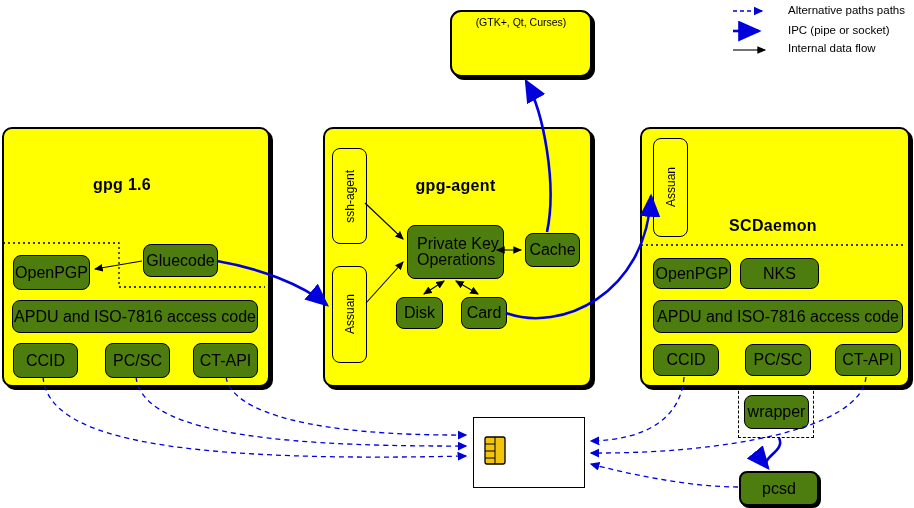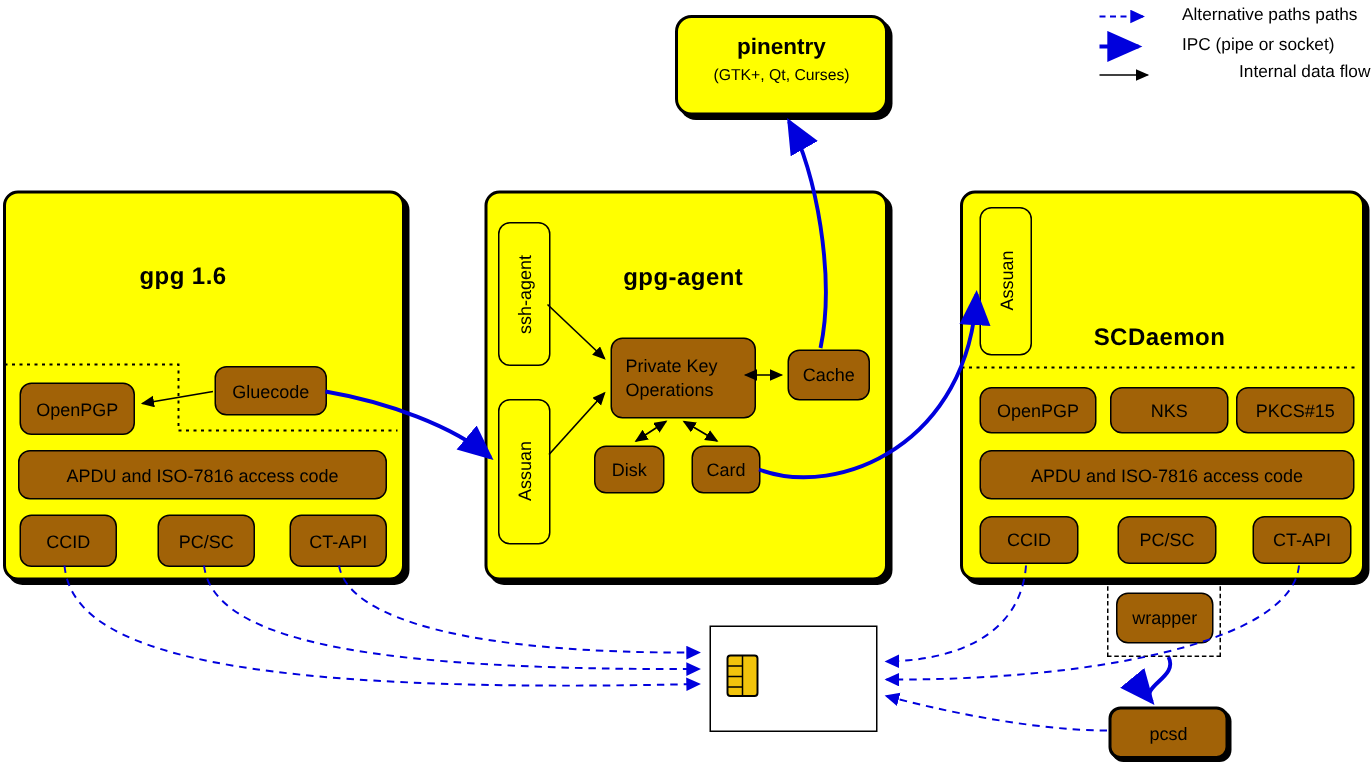--- a/index.html
+++ b/index.html
@@ -2,22 +2,22 @@
 <html><head>
 <meta charset="utf-8">
 <style>
   html,body { margin:0; padding:0; background:#fff; }
   .stage { position:relative; width:914px; height:508px; background:#ffffff;
            font-family:"Liberation Sans", sans-serif; color:#000; overflow:hidden; }
   .bigbox { position:absolute; background:#ffff00; border:2px solid #000;
             border-radius:10px; box-shadow:3px 3px 0 #000; }
   .bigtitle { position:absolute; font-weight:bold; font-size:16px; text-align:center;
               letter-spacing:0.3px; }
-  .sbox { position:absolute; background:#a16207; border:1.4px solid #000; border-radius:8px;
-          display:flex; align-items:center; justify-content:center; font-size:12px; }
+  .sbox { position:absolute; background:#4d7c0f; border:1.4px solid #000; border-radius:8px;
+          display:flex; align-items:center; justify-content:center; font-size:16px; }
   .vbox { position:absolute; background:#ffff00; border:1.4px solid #000; border-radius:8px;
           display:flex; align-items:center; justify-content:center; }
   .vbox span { writing-mode:vertical-rl; transform:rotate(180deg); font-size:12px; }
   .pko { flex-direction:column; align-items:flex-start; padding-left:9px;
          justify-content:center; line-height:16px; }
   .pinentry { position:absolute; left:450px; top:10px; width:138px; height:63px;
               background:#ffff00; border:2.5px solid #000; border-radius:11px;
               box-shadow:3px 3px 0 #000; text-align:center; }
   .pinentry .t { font-weight:bold; font-size:15px; margin-top:11px; }
   .pinentry .s { font-size:10.5px; margin-top:4px; }
@@ -35,21 +35,20 @@
 
   <div class="bigbox" style="left:2px;top:127px;width:264px;height:256px;"></div>
   <div class="bigbox" style="left:323px;top:127px;width:265px;height:256px;"></div>
   <div class="bigbox" style="left:640px;top:127px;width:266px;height:256px;"></div>
 
   <div class="bigtitle" style="left:2px;top:176px;width:240px;">gpg 1.6</div>
   <div class="bigtitle" style="left:323px;top:177px;width:265px;">gpg-agent</div>
   <div class="bigtitle" style="left:640px;top:177px;width:266px;margin-top:40px;">SCDaemon</div>
 
   <div class="pinentry">
-    <div class="t">pinentry</div>
     <div class="s">(GTK+, Qt, Curses)</div>
   </div>
 
   <div class="sbox" style="left:13px;top:255px;width:75px;height:33px;">OpenPGP</div>
   <div class="sbox" style="left:143px;top:244px;width:73px;height:31px;">Gluecode</div>
   <div class="sbox" style="left:12px;top:300px;width:244px;height:31px;">APDU and ISO-7816 access code</div>
   <div class="sbox" style="left:13px;top:343px;width:63px;height:33px;">CCID</div>
   <div class="sbox" style="left:105px;top:343px;width:63px;height:33px;">PC/SC</div>
   <div class="sbox" style="left:193px;top:343px;width:63px;height:33px;">CT-API</div>
 
@@ -65,34 +64,33 @@
   </div>
   <div class="sbox" style="left:525px;top:233px;width:53px;height:32px;text-align:center;">Cache</div>
   <div class="sbox" style="left:396px;top:297px;width:45px;height:30px;">Disk</div>
   <div class="sbox" style="left:461px;top:297px;width:44px;height:30px;">Card</div>
 
   <div class="vbox" style="left:653px;top:138px;width:33px;height:97px;">
     <span>Assuan</span>
   </div>
   <div class="sbox" style="left:653px;top:258px;width:76px;height:29px;">OpenPGP</div>
   <div class="sbox" style="left:740px;top:258px;width:77px;height:29px;">NKS</div>
-  <div class="sbox" style="left:824px;top:258px;width:77px;height:29px;">PKCS#15</div>
   <div class="sbox" style="left:653px;top:300px;width:248px;height:31px;">APDU and ISO-7816 access code</div>
   <div class="sbox" style="left:653px;top:344px;width:64px;height:30px;">CCID</div>
   <div class="sbox" style="left:745px;top:344px;width:64px;height:30px;">PC/SC</div>
   <div class="sbox" style="left:835px;top:344px;width:64px;height:30px;">CT-API</div>
 
   <div class="dashedrect" style="left:738px;top:386px;width:74px;height:50px;"></div>
   <div class="sbox" style="left:744px;top:395px;width:63px;height:32px;">wrapper</div>
   <div class="sbox" style="left:739px;top:471px;width:76px;height:31px;border-width:2px;box-shadow:2px 2px 0 #000;">pcsd</div>
   <div class="cardbody"></div>
 
   <div class="legendtext" style="left:788px;top:4px;">Alternative paths paths</div>
   <div class="legendtext" style="left:788px;top:24px;text-align:center;">IPC (pipe or socket)</div>
-  <div class="legendtext" style="left:788px;top:42px;margin-left:38px;">Internal data flow</div>
+  <div class="legendtext" style="left:788px;top:42px;">Internal data flow</div>
 
   <svg class="overlay" viewBox="0 0 914 508" xmlns="http://www.w3.org/2000/svg">
     <defs>
       <marker id="ab" markerWidth="9" markerHeight="8" refX="7" refY="3.5" orient="auto-start-reverse">
         <path d="M0,0 L8,3.5 L0,7 z" fill="#000"></path>
       </marker>
       <marker id="aB" markerWidth="11" markerHeight="9" refX="8" refY="4" orient="auto-start-reverse">
         <path d="M0,0 L9,4 L0,8 z" fill="#0000dd"></path>
       </marker>
       <marker id="ad" markerWidth="9" markerHeight="8" refX="6.5" refY="3.5" orient="auto-start-reverse">

